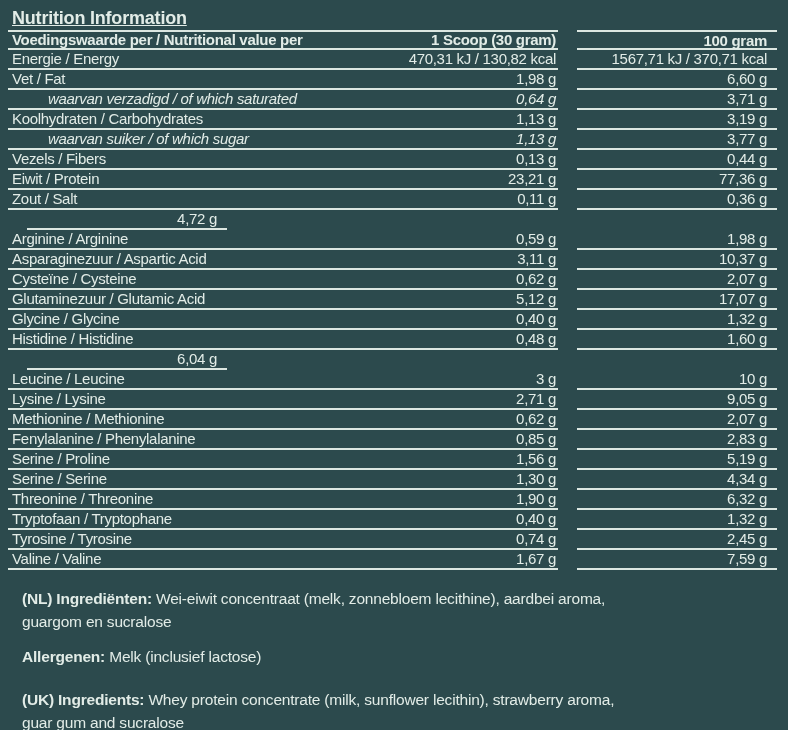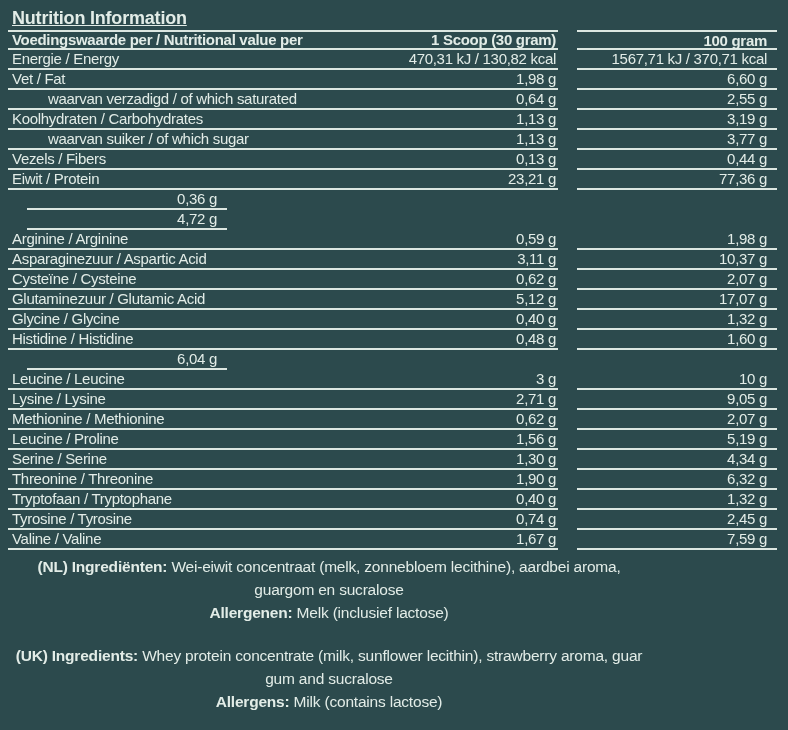--- a/index.html
+++ b/index.html
@@ -40,21 +40,21 @@
   .nrow.header { height: 20px; font-weight: bold; }
   .cell-main {
     width: 550px;
     display: flex;
     justify-content: space-between;
     align-items: center;
     border-bottom: 2px solid var(--line);
     padding-left: 4px;
     padding-right: 2px;
   }
-  .cell-main.indent { padding-left: 40px; }
+  .cell-main.indent { padding-left: 40px; font-style: italic; }
   .cell-gap { width: 19px; }
   .cell-100 {
     width: 200px;
     display: flex;
     justify-content: flex-end;
     align-items: flex-start;
     border-bottom: 2px solid var(--line);
     padding-right: 10px;
   }
   .nrow.header .cell-main,
@@ -66,21 +66,21 @@
     letter-spacing: -0.3px;
     white-space: nowrap;
   }
 
   .notes {
     padding: 5px 140px 0 10px;
     font-size: 15.5px;
     line-height: 23px;
     letter-spacing: -0.2px;
   }
-  .notes p { margin: 0; text-align: center; }
+  .notes p { margin: 12px; }
   .notes .uk-block { margin-top: 20px; }
   .notes b { font-weight: bold; }
 </style>
 </head>
 <body>
 
 <div class="sheet">
 
   <div class="page-title">Nutrition Information</div>
 
@@ -118,21 +118,21 @@
       </div>
     </div>
 
     <div class="nrow">
       <div class="cell-main indent">
         <span class="label">waarvan verzadigd / of which saturated</span>
         <span class="scoop">0,64 g</span>
       </div>
       <div class="cell-gap"></div>
       <div class="cell-100">
-        <span class="per100">2,55 g</span>
+        <span class="per100">3,71 g</span>
       </div>
     </div>
 
     <div class="nrow">
       <div class="cell-main">
         <span class="label">Koolhydraten / Carbohydrates</span>
         <span class="scoop">1,13 g</span>
       </div>
       <div class="cell-gap"></div>
       <div class="cell-100">
@@ -167,20 +167,24 @@
         <span class="label">Eiwit / Protein</span>
         <span class="scoop">23,21 g</span>
       </div>
       <div class="cell-gap"></div>
       <div class="cell-100">
         <span class="per100">77,36 g</span>
       </div>
     </div>
 
     <div class="nrow">
+      <div class="cell-main">
+        <span class="label">Zout / Salt</span>
+        <span class="scoop">0,11 g</span>
+      </div>
       <div class="cell-gap"></div>
       <div class="cell-100">
         <span class="per100">0,36 g</span>
       </div>
     </div>
 
     <div class="nrow">
       <div class="cell-gap"></div>
       <div class="cell-100">
         <span class="per100">4,72 g</span>
@@ -286,24 +290,34 @@
       <div class="cell-main">
         <span class="label">Methionine / Methionine</span>
         <span class="scoop">0,62 g</span>
       </div>
       <div class="cell-gap"></div>
       <div class="cell-100">
         <span class="per100">2,07 g</span>
       </div>
     </div>
 
-
-    <div class="nrow">
-      <div class="cell-main">
-        <span class="label">Leucine / Proline</span>
+    <div class="nrow">
+      <div class="cell-main">
+        <span class="label">Fenylalanine / Phenylalanine</span>
+        <span class="scoop">0,85 g</span>
+      </div>
+      <div class="cell-gap"></div>
+      <div class="cell-100">
+        <span class="per100">2,83 g</span>
+      </div>
+    </div>
+
+    <div class="nrow">
+      <div class="cell-main">
+        <span class="label">Serine / Proline</span>
         <span class="scoop">1,56 g</span>
       </div>
       <div class="cell-gap"></div>
       <div class="cell-100">
         <span class="per100">5,19 g</span>
       </div>
     </div>
 
     <div class="nrow">
       <div class="cell-main">

